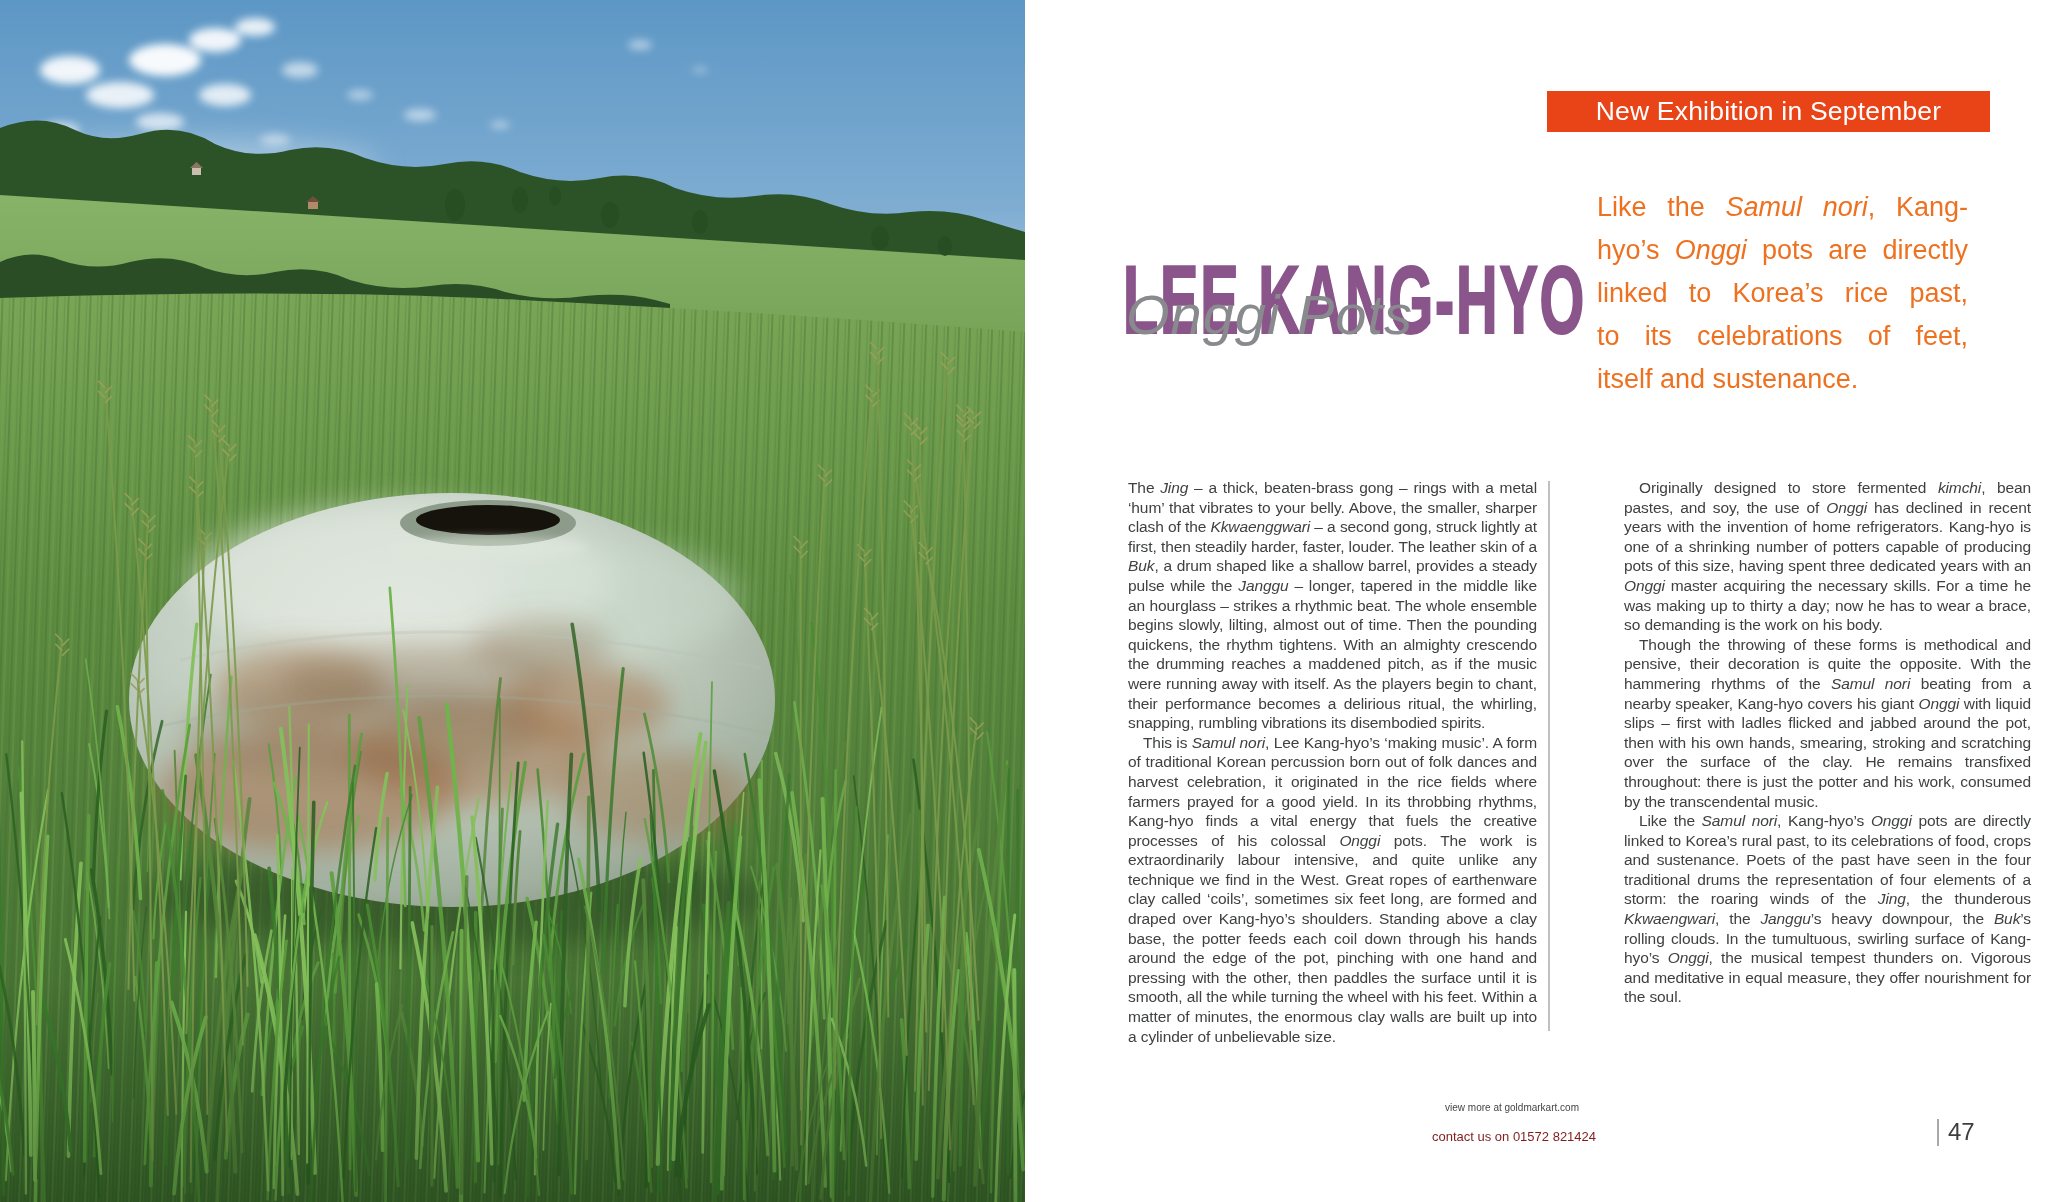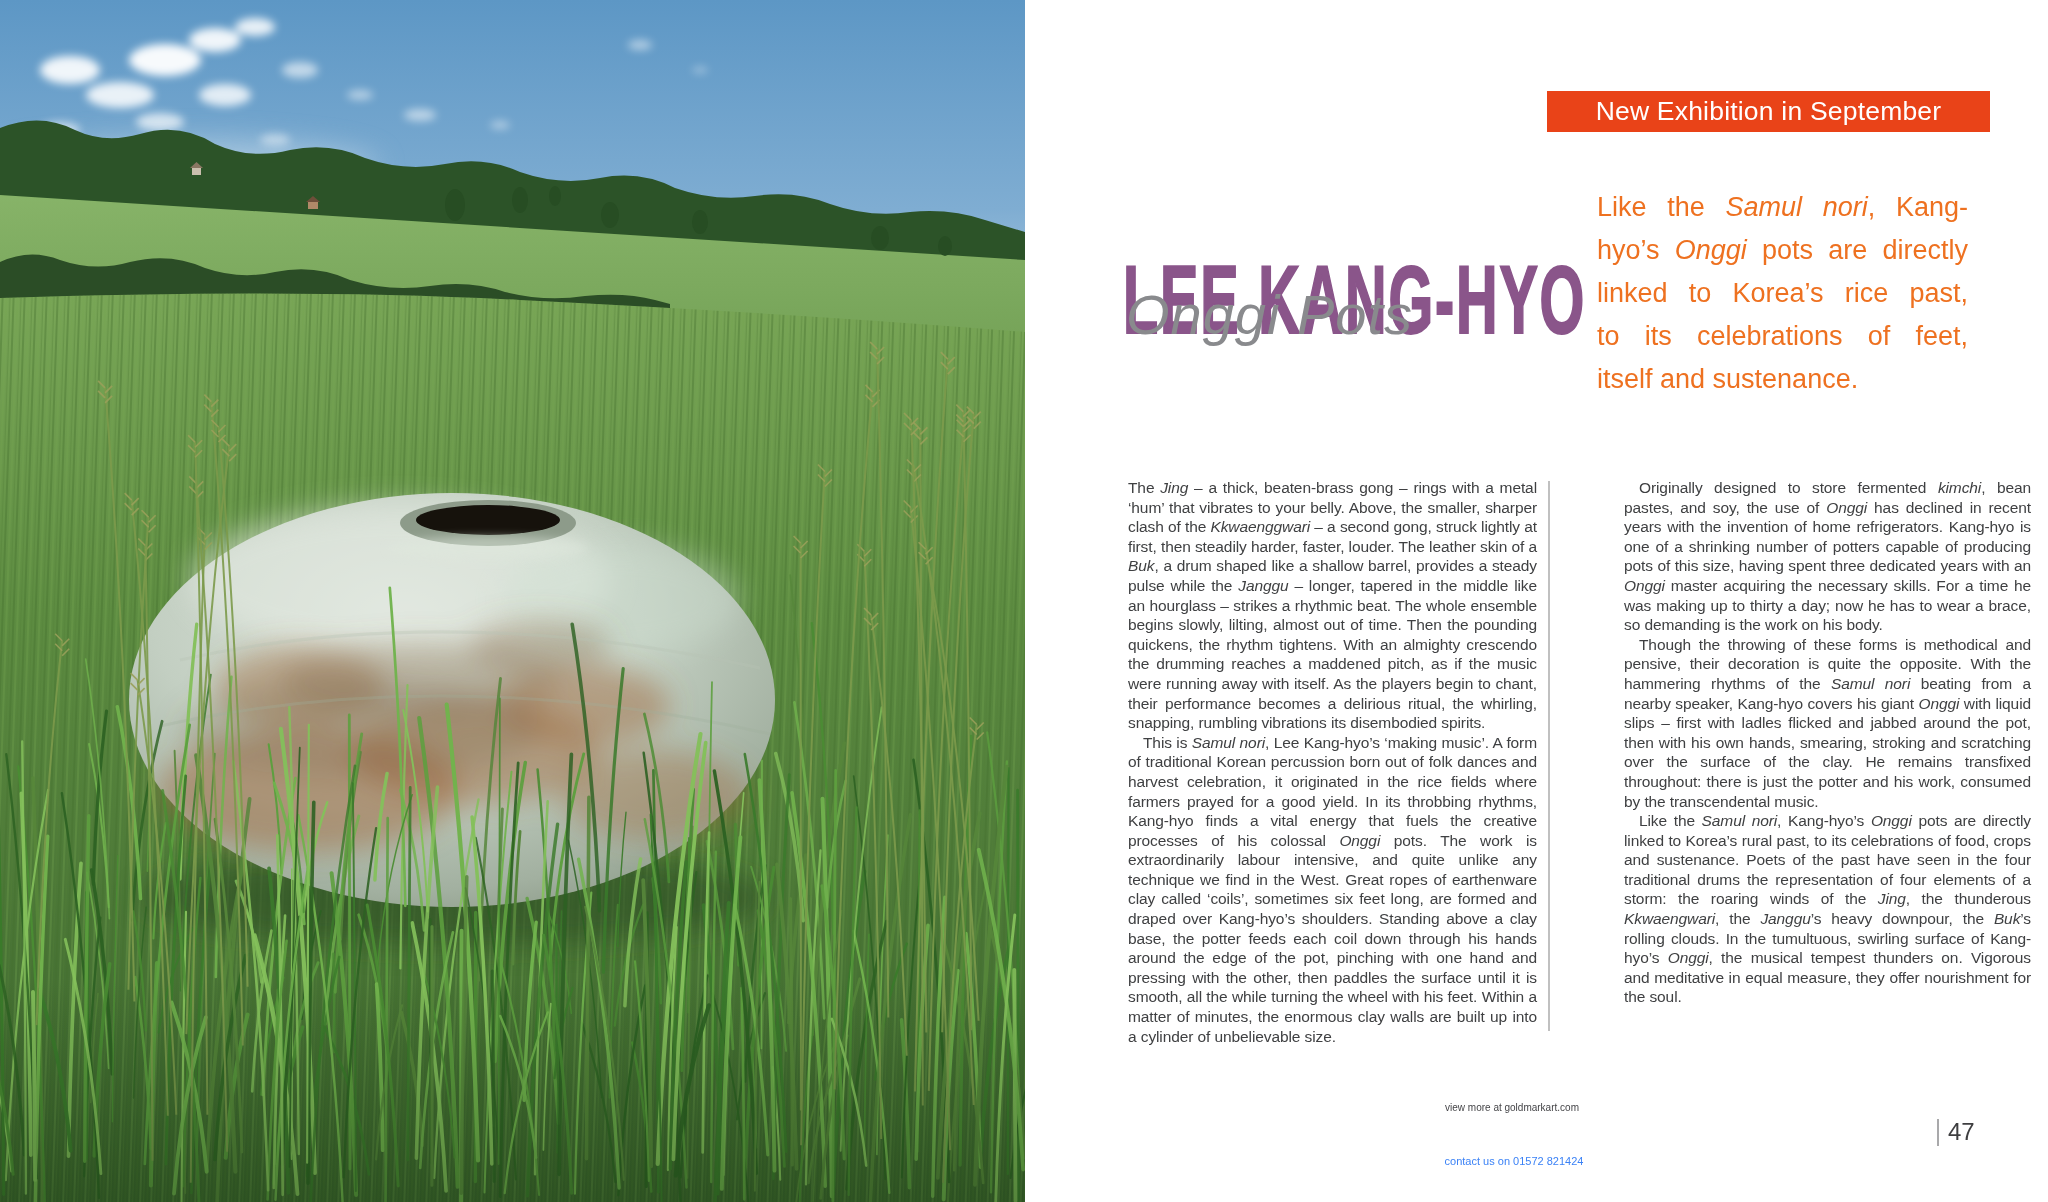--- a/index.html
+++ b/index.html
@@ -16,21 +16,21 @@
   .pq-line.last{text-align-last:left;}
 
   .col{position:absolute;top:478px;width:409px;font-size:15.5px;line-height:19.6px;text-align:justify;color:#3f4042;letter-spacing:-0.1px;}
   #col1{left:1128px;}
   #col2{left:1624px;width:407px;}
   .col p{margin:0;}
   .col p.ind{text-indent:15px;}
   .divider{position:absolute;left:1548px;top:481px;width:1.5px;height:550px;background:#c0c0c0;}
 
   .f-web{position:absolute;left:1362px;top:1102px;width:300px;text-align:center;font-size:10px;color:#454548;}
-  .f-contact{position:absolute;left:1364px;top:1129px;width:300px;text-align:center;font-size:11px;color:#3b82f6;margin-top:26px;}
+  .f-contact{position:absolute;left:1364px;top:1129px;width:300px;text-align:center;font-size:13px;color:#7f1d1d;}
   .pagenum{position:absolute;left:1937px;top:1118px;display:flex;align-items:center;gap:9px;}
   .pn-bar{width:2px;height:27px;background:#a9a9ab;}
   .pn-num{font-size:24px;color:#3e3e40;}
 </style>
 </head>
 <body>
 
 <div class="spread">
 
   <div class="photo">

